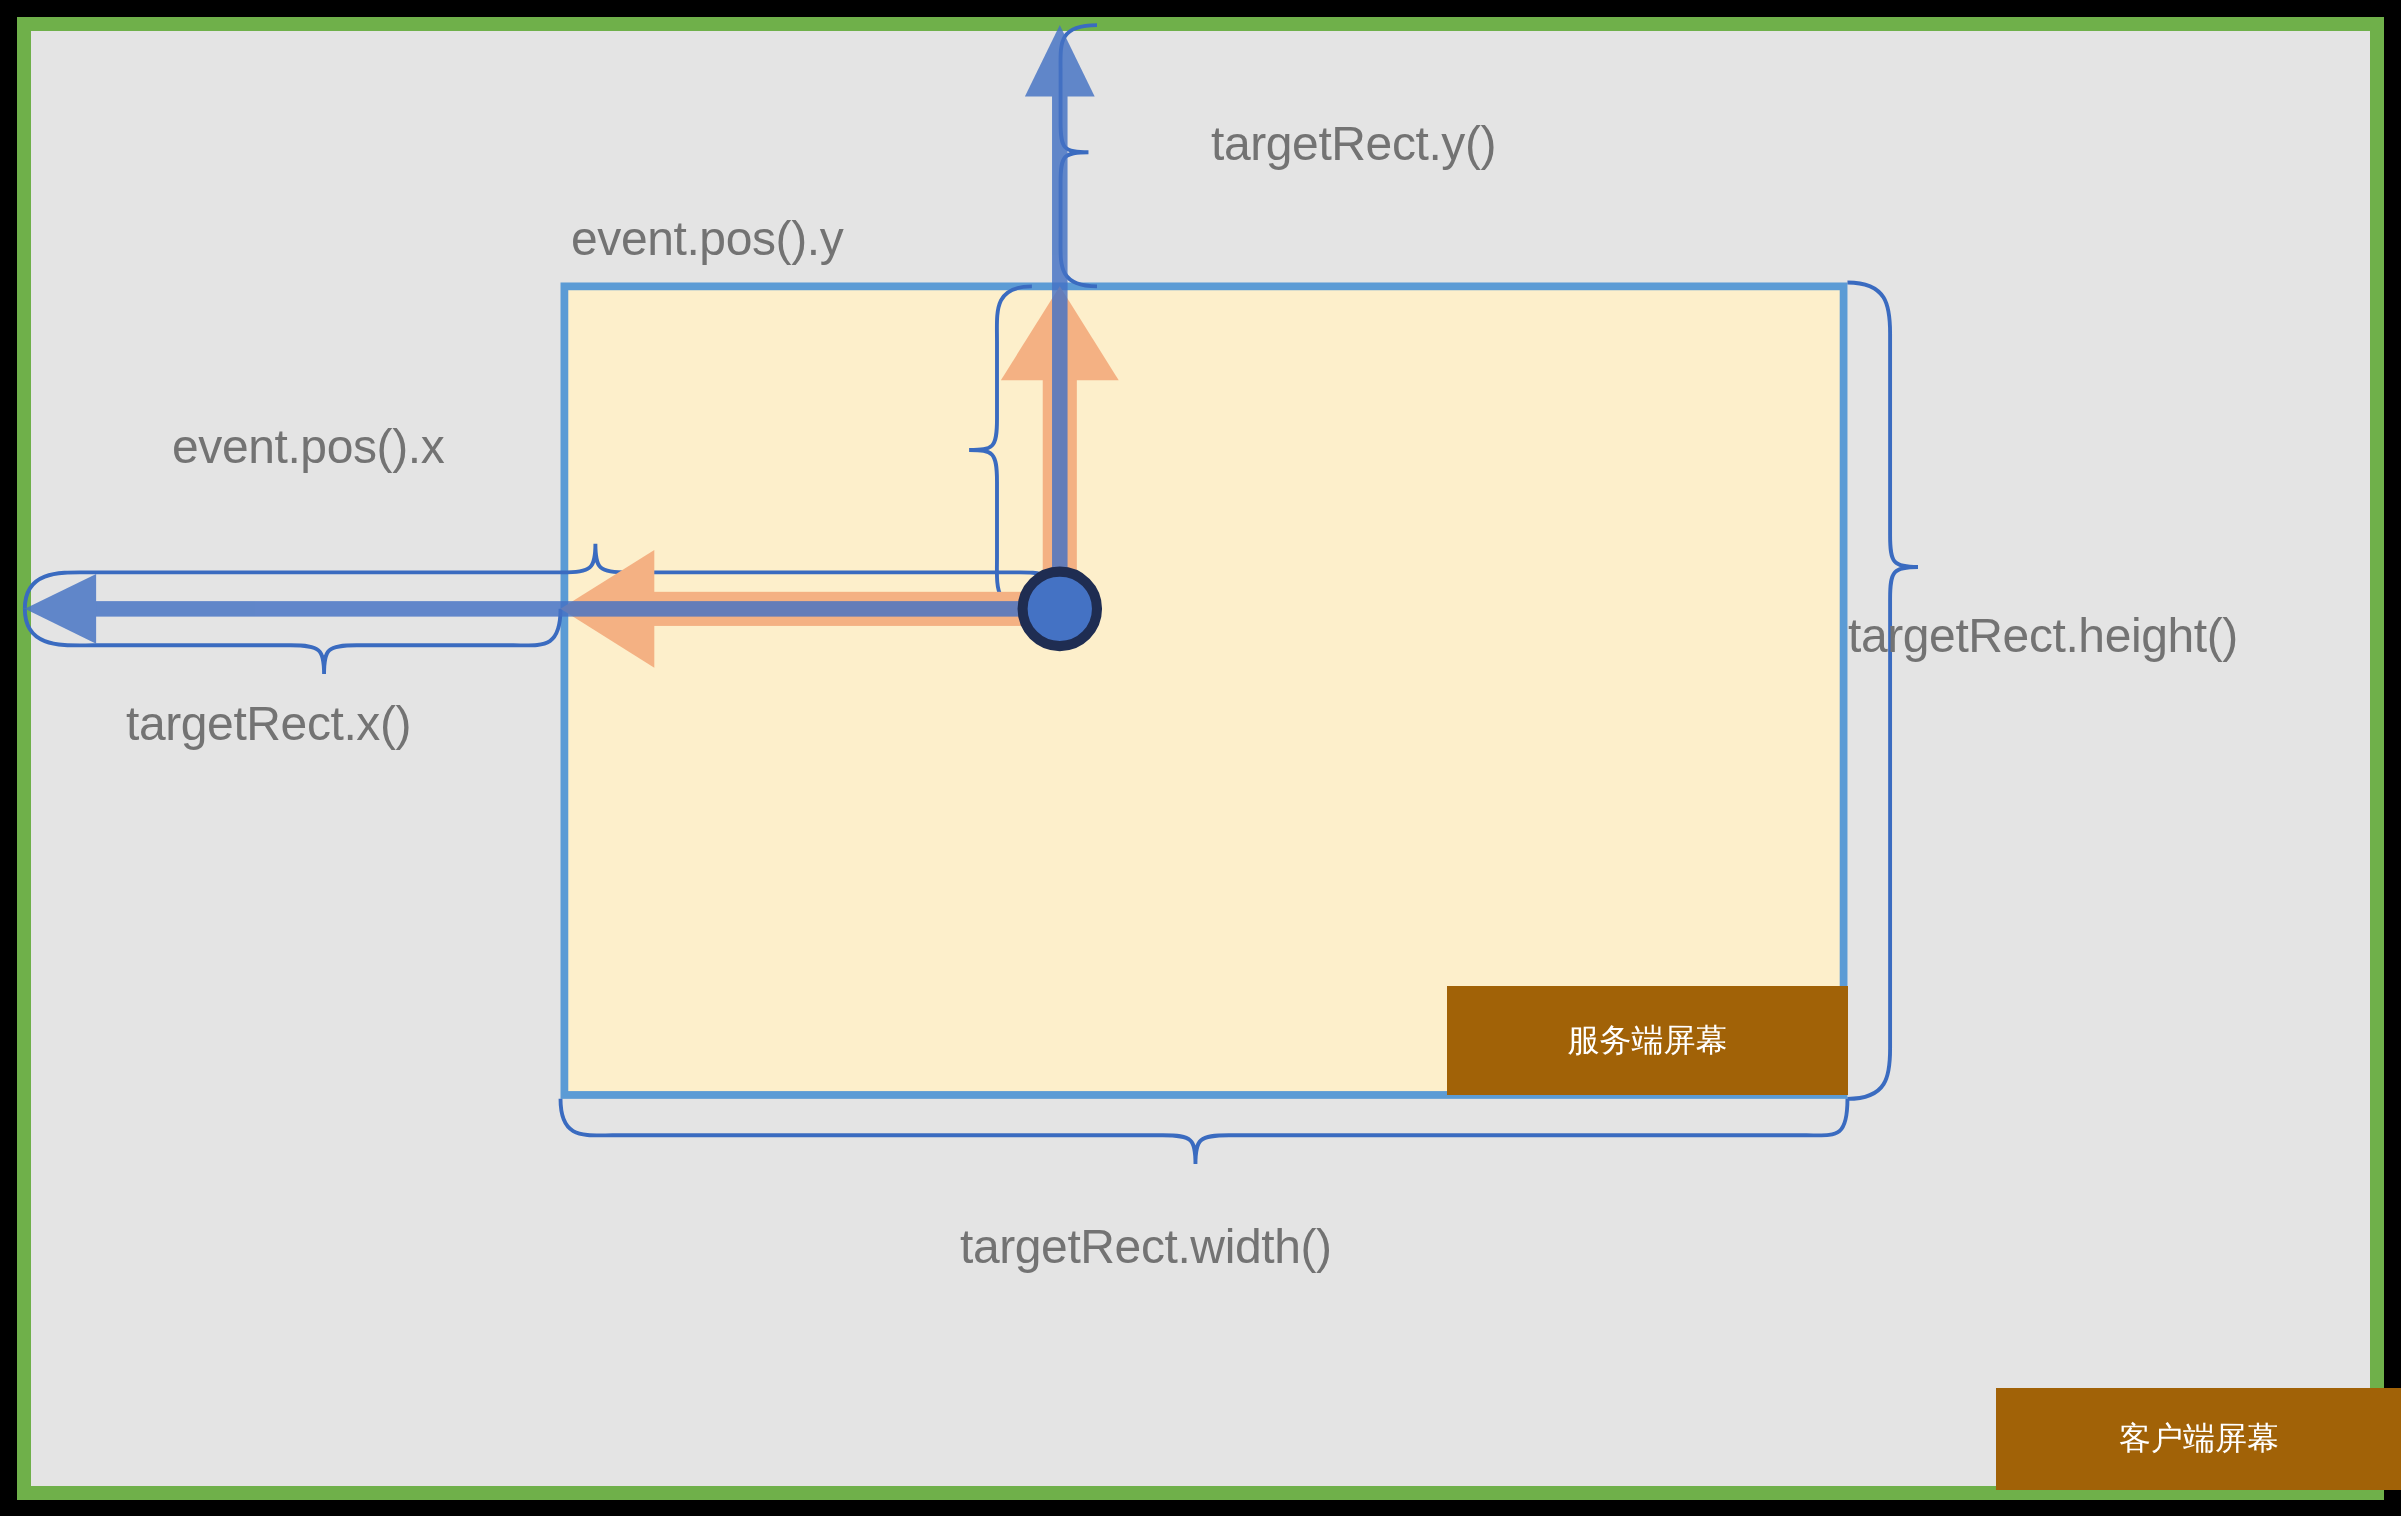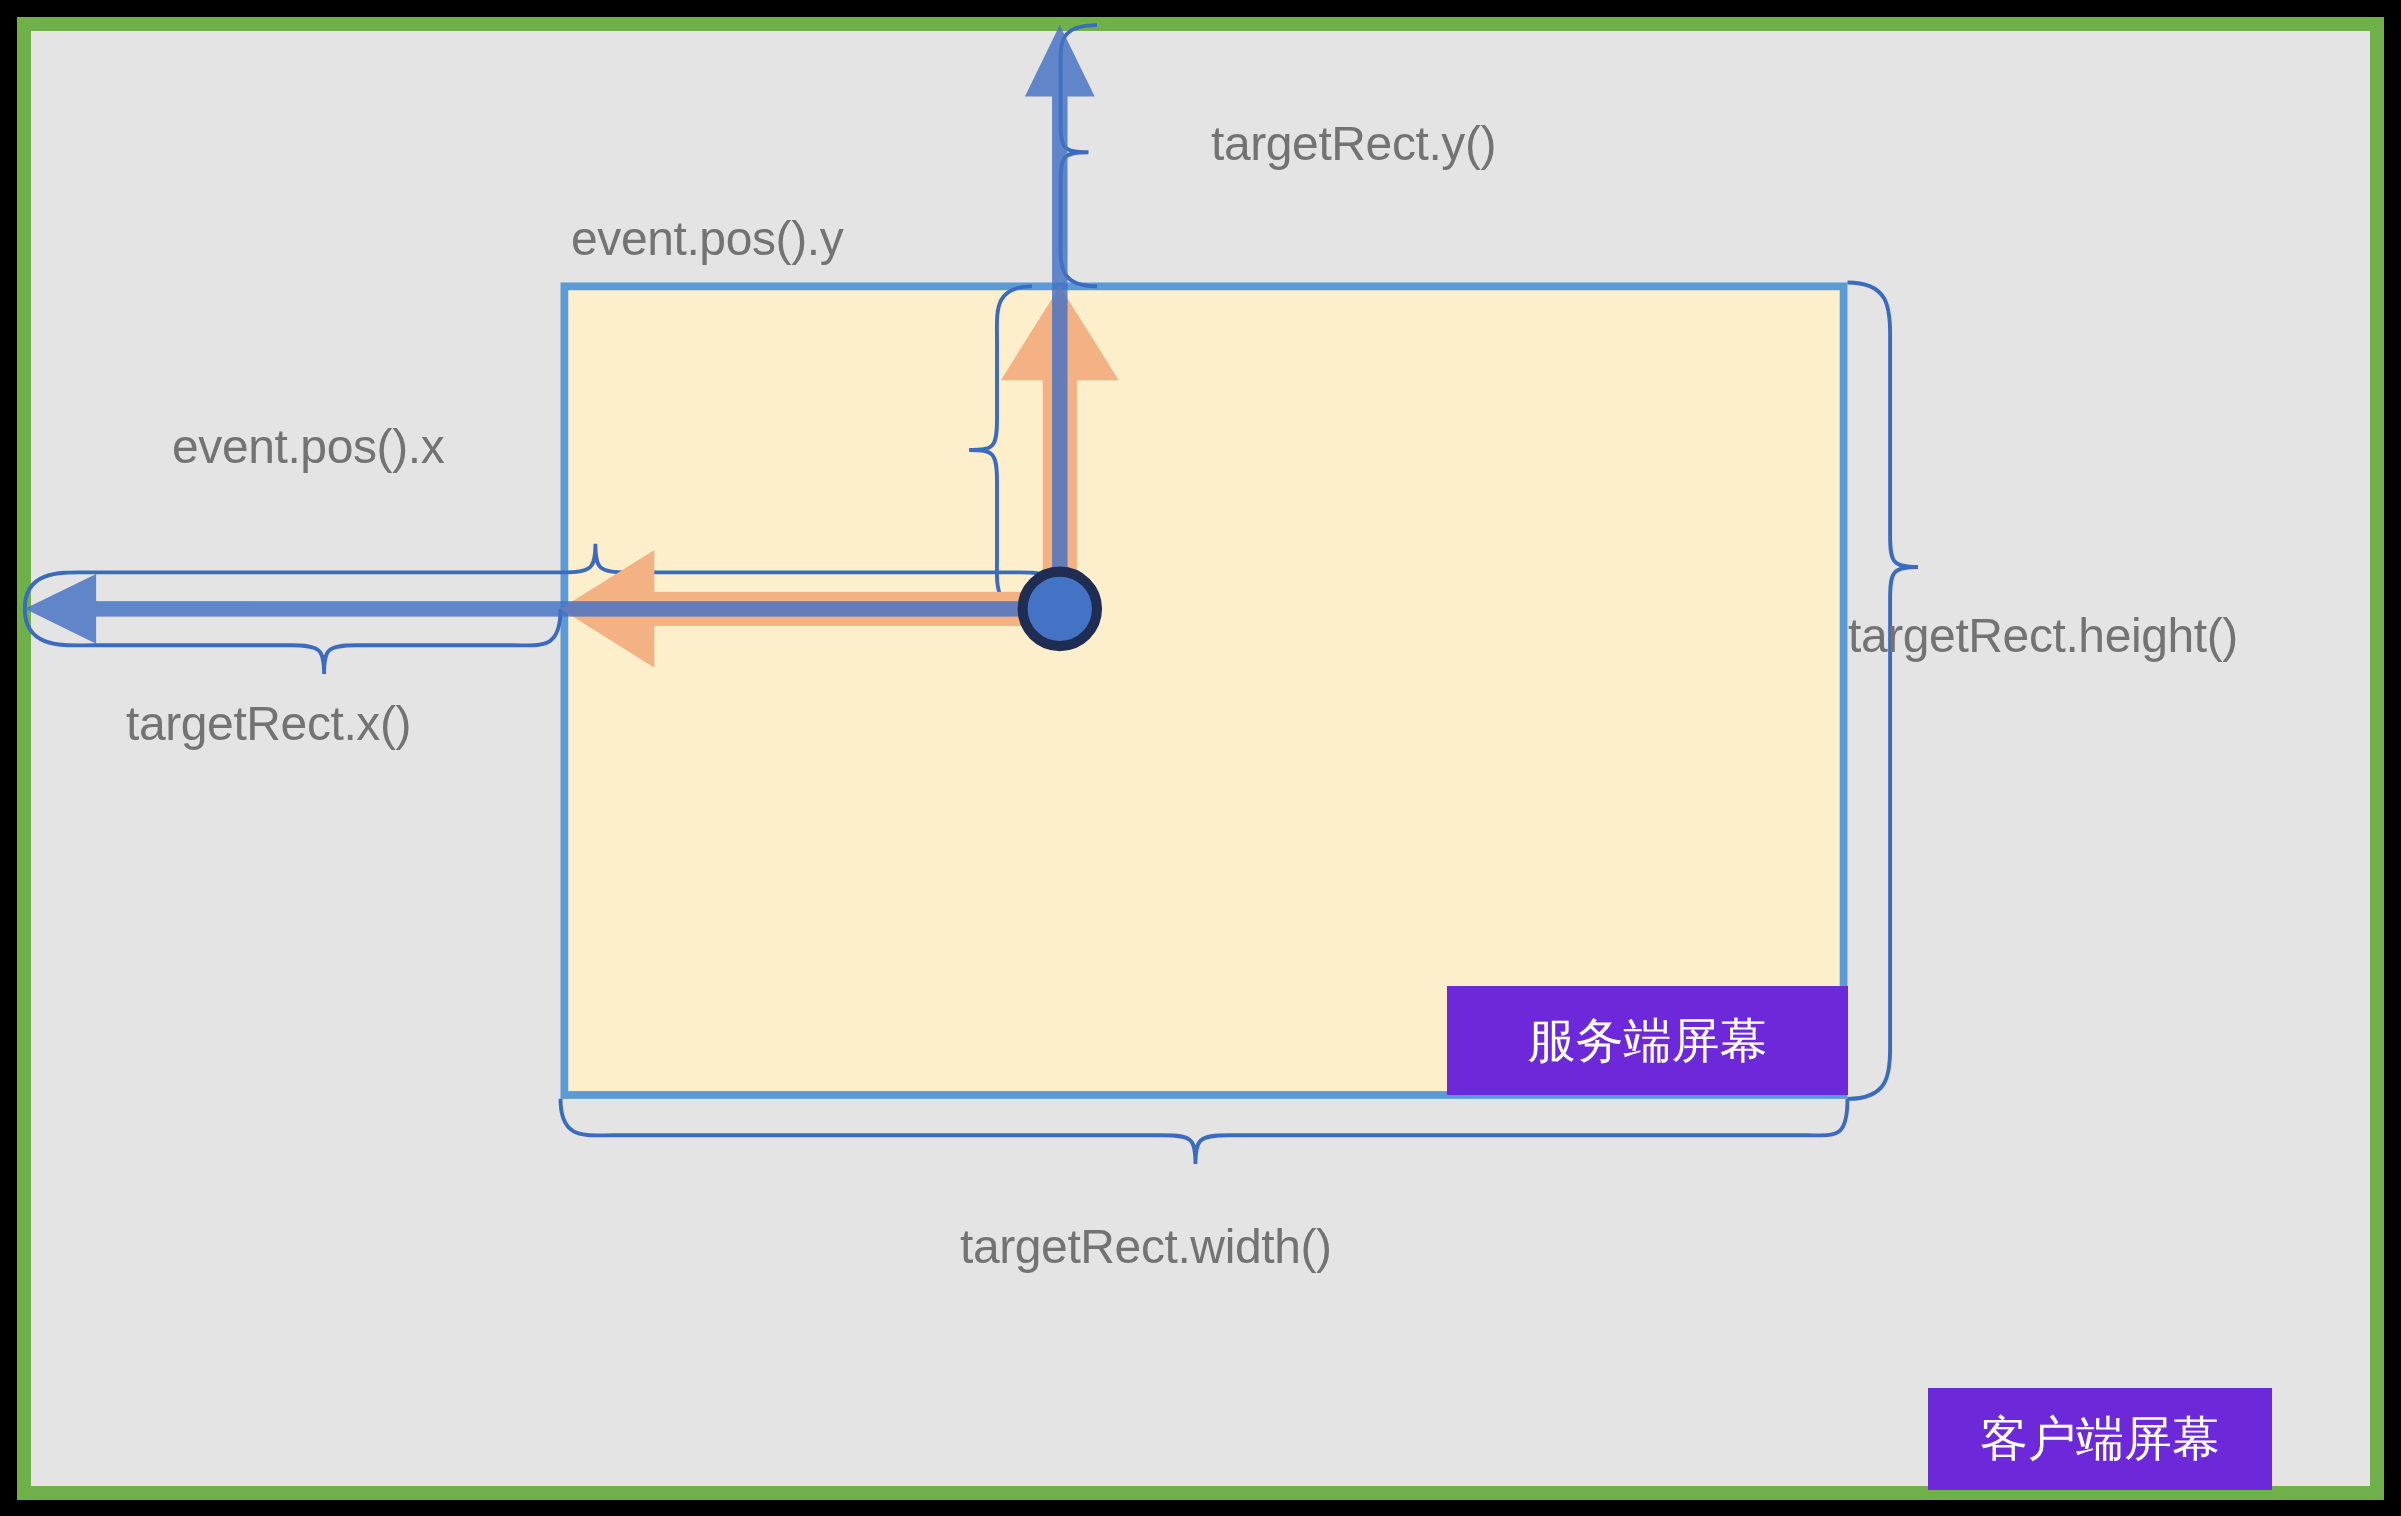--- a/index.html
+++ b/index.html
@@ -39,24 +39,24 @@
   .dim-label {
     position: absolute;
     font-family: "Liberation Sans", sans-serif;
     font-size: 48px;
     color: #737373;
     white-space: nowrap;
     letter-spacing: -0.4px;
   }
   .screen-tag {
     position: absolute;
-    background: #6d28d9;
+    background: #a16207;
     color: #FFFFFF;
     font-family: "Liberation Sans", sans-serif;
-    font-size: 48px;
+    font-size: 32px;
     white-space: nowrap;
     display: flex;
     align-items: center;
     justify-content: center;
   }
 </style>
 </head>
 <body>
 
 <div id="stage">
@@ -147,16 +147,16 @@
   <div class="dim-label" style="left:172px; top:419px;">event.pos().x</div>
 
   <div class="dim-label" style="left:126px; top:696px;">targetRect.x()</div>
 
   <div class="dim-label" style="left:1848px; top:564px;margin-top:44px;">targetRect.height()</div>
 
   <div class="dim-label" style="left:960px; top:1219px;">targetRect.width()</div>
 
   <div class="screen-tag" style="left:1447px; top:986px; width:401px; height:109px;">服务端屏幕</div>
 
-  <div class="screen-tag" style="left:1928px; top:1388px; width:344px; height:102px;">客户端屏幕</div>
+  <div class="screen-tag" style="left:1996px; top:1388px; width:406px; height:102px;">客户端屏幕</div>
 
 </div>
 
 
 </body></html>

